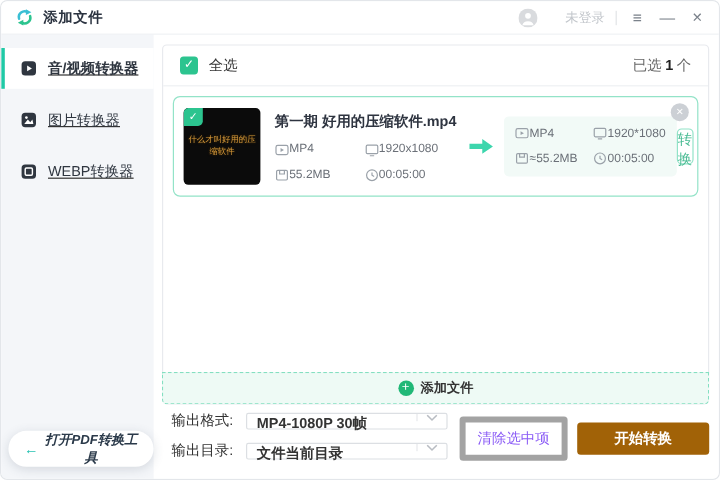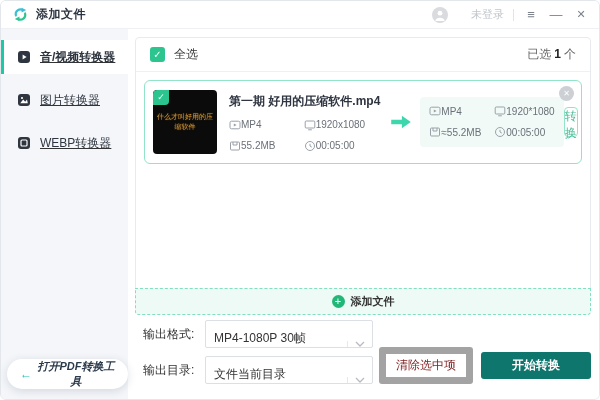--- a/index.html
+++ b/index.html
@@ -78,30 +78,30 @@
   .add-files-label { font-size:11px; font-weight:bold; color:#333; }
   .plus-circle { width:13px; height:13px; border-radius:50%; background:#21b877; color:#fff;
                  font-size:11px; display:flex; align-items:center; justify-content:center; line-height:1; }
 
   
   .bottom { flex:none; margin-top:5px; display:flex; justify-content:space-between;
             align-items:flex-end; padding-left:8px; }
   .select-row { display:flex; align-items:center; }
   .select-row + .select-row { margin-top:8px; }
   .select-label { font-size:12px; color:#333; width:62px; flex:none; }
-  .select-box { width:168px; height:28px; border:1px solid #dcdfe3; border-radius:2px;
-                display:flex; align-items:flex-end; background:#fff; }
+  .select-box { width:168px; height:14px; border:1px solid #dcdfe3; border-radius:2px;
+                display:flex; align-items:flex-start; background:#fff;font-weight:bold; }
   .select-value { flex:1; display:flex; align-items:center; padding-left:8px; font-size:12px; color:#333;
                   white-space:nowrap; overflow:hidden; }
   .select-chevron { width:25px; flex:none; border-left:1px solid #e6e8eb; display:flex;
                     align-items:center; justify-content:center; }
   .actions { display:flex; gap:8px; align-items:center; }
-  .btn-clear { height:37px; padding:0 10px; background:#fff; border:7px solid #a3a3a3; border-radius:3px;
-               font-size:12px; color:#7f1d1d; font-family:inherit; }
-  .btn-start { height:27px; width:110px; background:#0f766e; border:none; border-radius:3px;
+  .btn-clear { height:37px; padding:0 10px; background:#fff; border:5px solid #a3a3a3; border-radius:3px;
+               font-size:12px; color:#8b5cf6; font-family:inherit; }
+  .btn-start { height:27px; width:110px; background:#a16207; border:none; border-radius:3px;
                font-size:12px; color:#fff; font-weight:bold; font-family:inherit; }
 </style>
 </head>
 <body>
 
 <div class="window">
 
   <header class="titlebar">
     <div class="logo-wrap">
       <svg width="17" height="17" viewBox="0 0 24 24">

